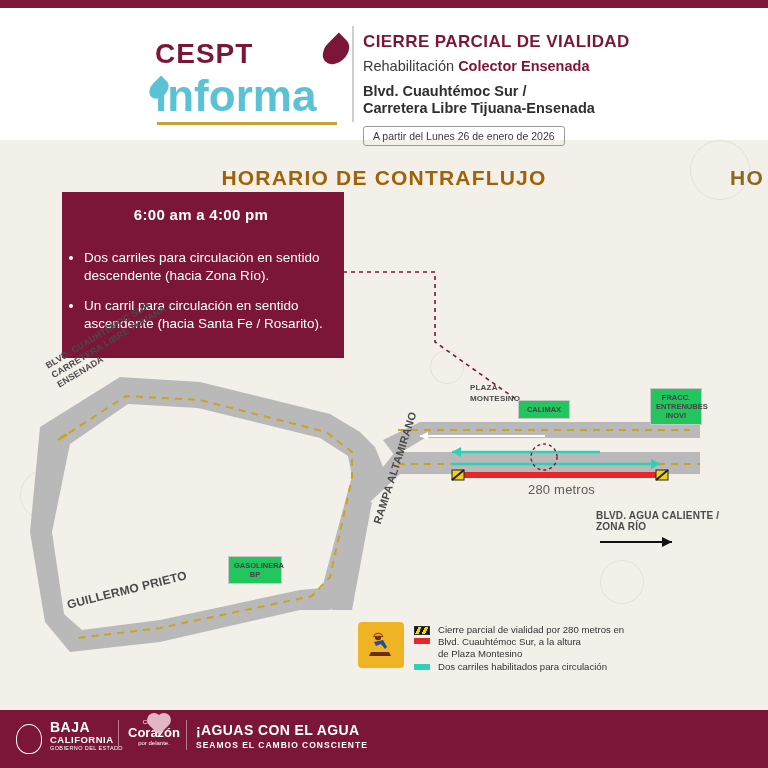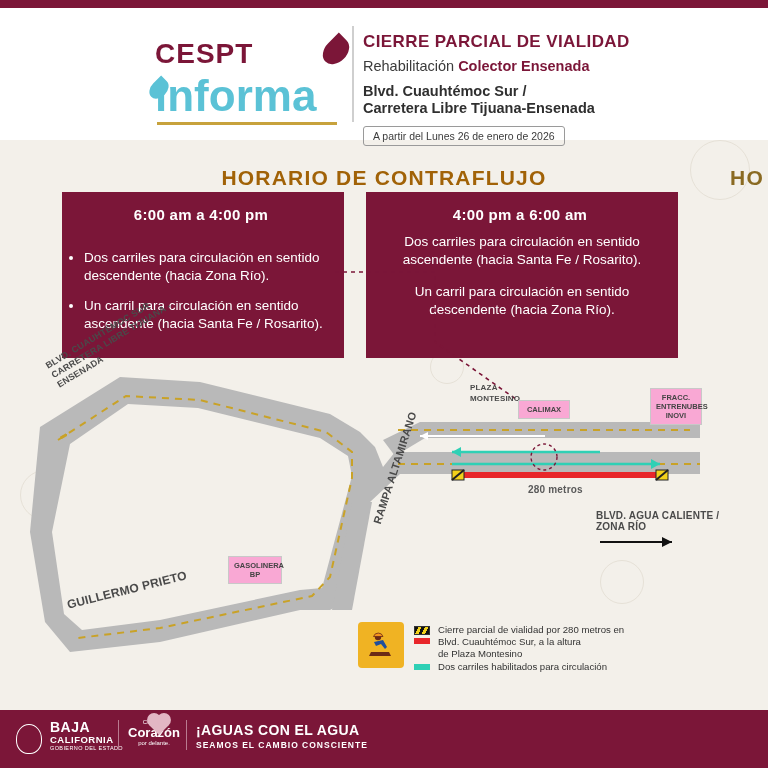--- a/index.html
+++ b/index.html
@@ -103,21 +103,21 @@
   .plain p {
     font-size:13.5px; line-height:18px; margin:0 0 14px 0; text-align:center;
   }
   
   .map { position:absolute; left:0; top:352px; width:768px; height:340px; }
   .label-map {
     position:absolute; font-size:9px; font-weight:bold; color:#4a4a4a;
     letter-spacing:.2px; line-height:11px;
   }
   .poi {
-    position:absolute; background:#f9a8d4; border:1px solid #c8c8c8;
+    position:absolute; background:#22c55e; border:1px solid #c8c8c8;
     font-size:7.5px; font-weight:bold; color:#444; text-align:center;
     padding:4px 5px; line-height:9px;
   }
   .ylane {
     position:absolute; height:3px;
     background: repeating-linear-gradient(90deg,#c9a227 0 7px, transparent 7px 13px);
   }
   
   .legend {
     position:absolute; left:358px; top:622px; width:348px; height:62px;
@@ -205,27 +205,20 @@
   <div class="band-right">HO</div>
 
   <div class="sched left">
     <h3>6:00 am a 4:00 pm</h3>
     <ul class="bul">
       <li>Dos carriles para circulación en sentido descendente (hacia Zona Río).</li>
       <li>Un carril para circulación en sentido ascendente (hacia Santa Fe / Rosarito).</li>
     </ul>
   </div>
 
-  <div class="sched right">
-    <h3>4:00 pm a 6:00 am</h3>
-    <div class="plain">
-      <p>Dos carriles para circulación en sentido ascendente (hacia Santa Fe / Rosarito).</p>
-      <p>Un carril para circulación en sentido descendente (hacia Zona Río).</p>
-    </div>
-  </div>
 
   <svg style="position:absolute;left:330px;top:262px;width:230px;height:210px">
     <path d="M5,10 L105,10 L105,80 L190,140" stroke="#7b1638" stroke-width="1.6" fill="none" stroke-dasharray="4 4"></path>
   </svg>
 
   <div class="map">
 
     <svg style="position:absolute;left:0;top:0;width:768px;height:340px">
 
       <path d="M40,75 L120,25 L200,30 L330,62 L360,80 L375,95 L383,115
@@ -272,21 +265,21 @@
       <line x1="600" y1="190" x2="672" y2="190" stroke="#111" stroke-width="2"></line>
       <polygon points="672,190 662,185 662,195" fill="#111"></polygon>
     </svg>
 
     <div class="label-map" style="left:44px;top:10px;width:140px;white-space:pre-line;transform:rotate(-31deg);transform-origin:left top">BLVD. CUAUHTÉMOC SUR
 CARRETERA LIBRE TIJUANA - ENSENADA</div>
     <div class="label-map" style="left:66px;top:248px;font-size:12px;transform:rotate(-14deg);transform-origin:left top">GUILLERMO PRIETO</div>
     <div class="label-map" style="left:372px;top:170px;font-size:11px;transform:rotate(-72deg);transform-origin:left top">RAMPA ALTAMIRANO</div>
     <div class="label-map" style="left:596px;top:158px;font-size:10px;white-space:pre-line">BLVD. AGUA CALIENTE /
 ZONA RÍO</div>
-    <div class="label-map" style="left:528px;top:132px;font-size:10px;color:#5a5a5a;font-weight:bold">280 metros</div>
+    <div class="label-map" style="left:528px;top:132px;font-size:13px;color:#5a5a5a;font-weight:normal">280 metros</div>
 
     <div class="label-map" style="left:470px;top:30px;white-space:pre-line;font-size:8px">PLAZA
 MONTESINO</div>
     <div class="poi" style="left:518px;top:48px;width:52px;white-space:pre-line">CALIMAX</div>
     <div class="poi" style="left:650px;top:36px;width:52px;white-space:pre-line">FRACC.
 ENTRENUBES
 INOVI</div>
     <div class="poi" style="left:228px;top:204px;width:54px;white-space:pre-line">GASOLINERA
 BP</div>
   </div>

